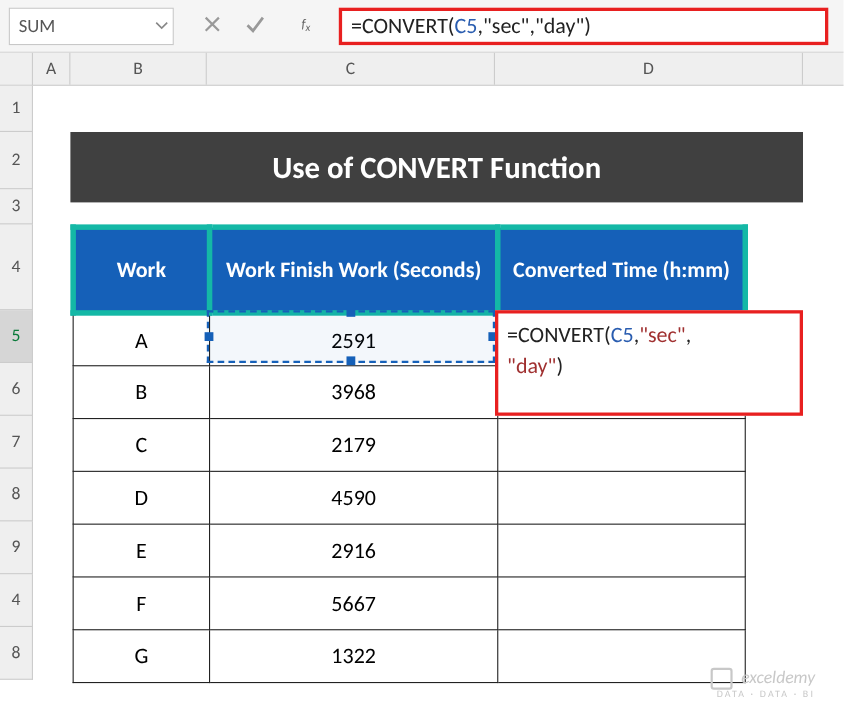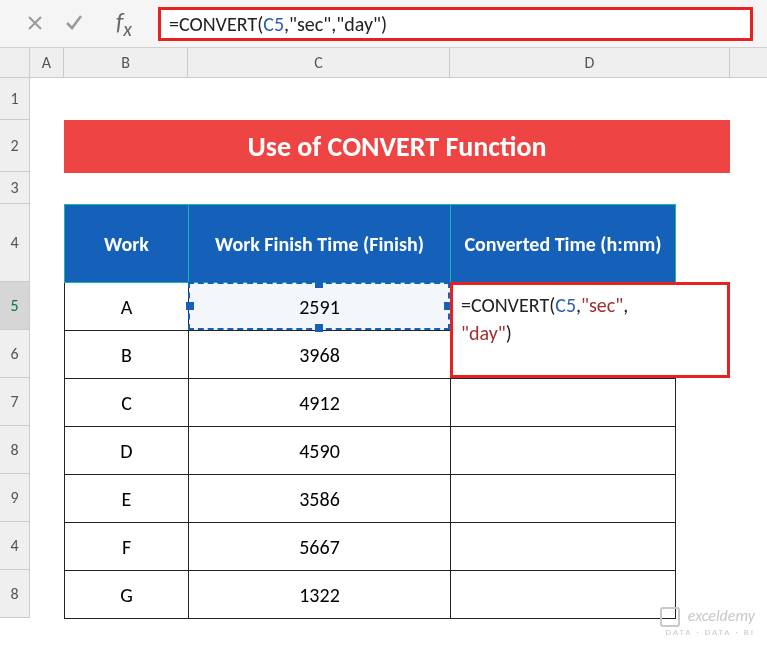--- a/index.html
+++ b/index.html
@@ -36,21 +36,21 @@
     position: absolute; right: 4px; top: 50%; transform: translateY(-50%);
     color: #666;
   }
   .fx-icons {
     display: flex;
     align-items: center;
     gap: 20px;
     padding: 0 18px;
     color: #888;
   }
-  .fx-icons span { font-size: 24px; }
+  .fx-icons span { font-size: 12px; }
   .fx-label { font-style: italic; font-size: 15px; color: #666; margin-left: 12px; }
   .formula-bar {
     flex: 1;
     height: 34px;
     background: #ffffff;
     border: 3px solid #e82020;
     display: flex;
     align-items: center;
     padding: 0 8px;
     font-size: 20px;
@@ -121,41 +121,41 @@
   .colD { width: 280px; }
 
   .cells {
     position: relative;
   }
   .title-banner {
     position: absolute;
     left: 34px;
     top: 42px;
     width: 666px;
-    height: 53px;
-    background: #ef4444;
+    height: 64px;
+    background: #404040;
     color: #ffffff;
     font-size: 28px;
     font-weight: bold;
     display: flex;
     align-items: center;
     justify-content: center;
   }
   .data-table {
     position: absolute;
     left: 34px;
     top: 126px;
     border-collapse: collapse;
   }
   .data-table th {
     background: #1560b8;
     color: #ffffff;
     font-size: 20px;
     font-weight: bold;
-    border: 1px solid #14b8a6;
+    border: 5px solid #14b8a6;
     padding: 8px 6px;
     height: 78px;
     text-align: center;
   }
   .data-table td {
     border: 1px solid #222;
     font-size: 20px;
     text-align: center;
     height: 48px;
     background: #ffffff;
@@ -197,21 +197,21 @@
     padding: 6px 8px;
     line-height: 1.4;
     color: #222;
   }
   .inline-editor .func { color: #222; }
   .inline-editor .ref { color: #2a5db0; }
   .inline-editor .str { color: #a03030; }
 
   .watermark {
     position: absolute;
-    right: 12px;
+    right: 26px;
     bottom: 18px;
     font-size: 16px;
     font-style: italic;
     color: #c8c8c8;
     text-align: right;
     line-height: 1.1;
   }
   .watermark .wicon {
     display: inline-block;
     width: 20px; height: 20px;
@@ -220,20 +220,28 @@
     margin-right: 4px;
     position: relative;
     vertical-align: middle;
   }
   .watermark .small { font-size: 9px; font-style: normal; letter-spacing: 2px; display:block;}
 </style>
 </head>
 <body>
 
 <div class="ribbon-row">
+  <div class="namebox">
+    <span>SUM</span>
+    <span class="dd">
+      <svg width="12" height="12" viewBox="0 0 12 12">
+          <path d="M1 3 L6 8 L11 3" fill="none" stroke="#888" stroke-width="1.5"></path>
+        </svg>
+    </span>
+  </div>
   <div class="fx-icons">
     <span>
       <svg width="18" height="18" viewBox="0 0 18 18">
           <path d="M3 3 L15 15 M15 3 L3 15" stroke="#999" stroke-width="2" fill="none"></path>
         </svg>
     </span>
     <span>
       <svg width="20" height="20" viewBox="0 0 20 20">
           <path d="M3 11 L8 16 L17 4" stroke="#999" stroke-width="2.5" fill="none"></path>
         </svg>
@@ -279,48 +287,48 @@
       <div class="col-h colD">D</div>
     </div>
 
     <div class="cells">
       <div class="title-banner">Use of CONVERT Function</div>
 
       <table class="data-table">
         <thead>
           <tr>
             <th class="wB">Work</th>
-            <th class="wC">Work Finish Time (Finish)</th>
+            <th class="wC">Work Finish Work (Seconds)</th>
             <th class="wD">Converted Time (h:mm)</th>
           </tr>
         </thead>
         <tbody>
           <tr>
             <td>A</td>
             <td>2591</td>
             <td class="empty" style="border-bottom:none;"></td>
           </tr>
           <tr>
             <td>B</td>
             <td>3968</td>
             <td class="empty" style="border-top:none;"></td>
           </tr>
           <tr>
             <td>C</td>
-            <td>4912</td>
+            <td>2179</td>
             <td class="empty"></td>
           </tr>
           <tr>
             <td>D</td>
             <td>4590</td>
             <td class="empty"></td>
           </tr>
           <tr>
             <td>E</td>
-            <td>3586</td>
+            <td>2916</td>
             <td class="empty"></td>
           </tr>
           <tr>
             <td>F</td>
             <td>5667</td>
             <td class="empty"></td>
           </tr>
           <tr>
             <td>G</td>
             <td>1322</td>

